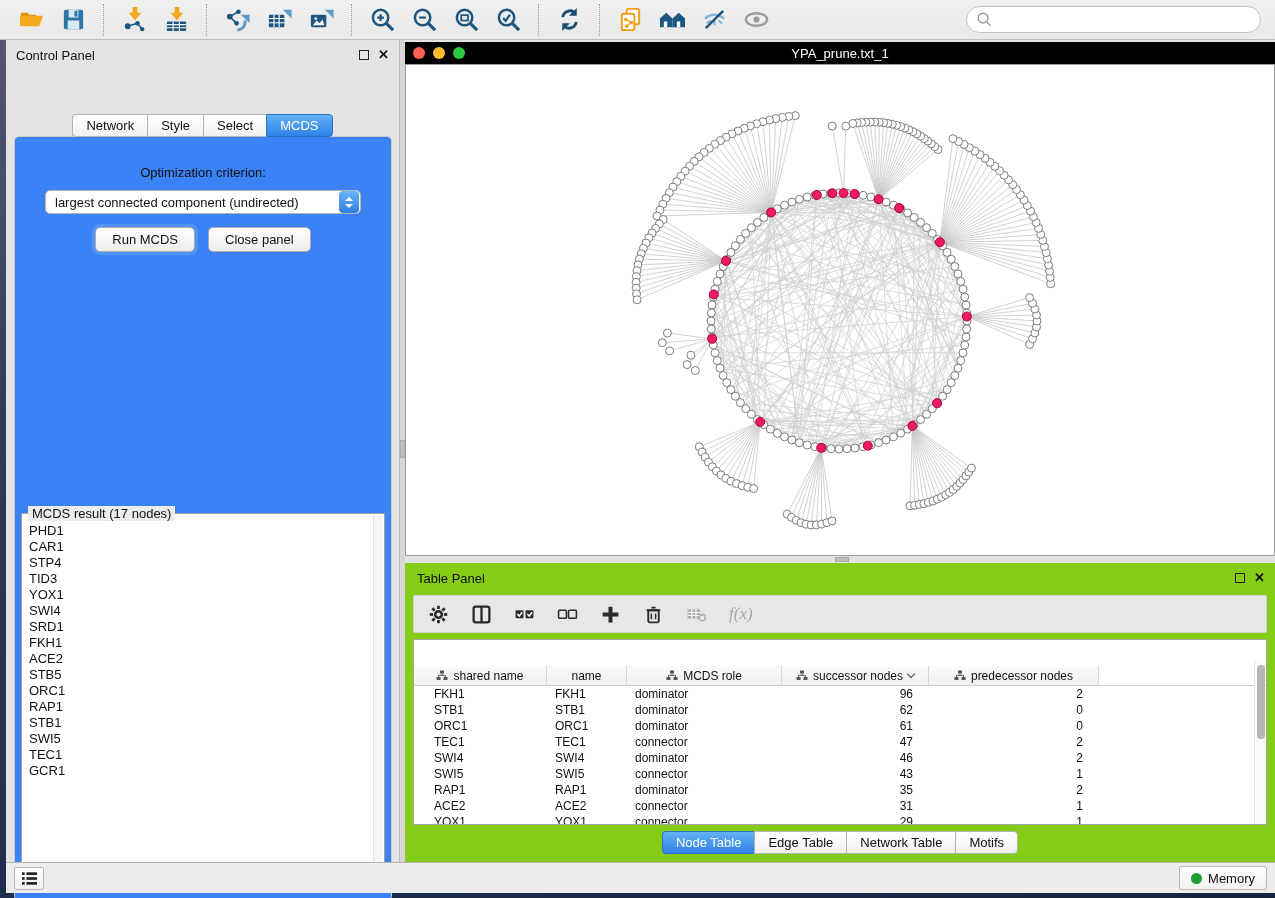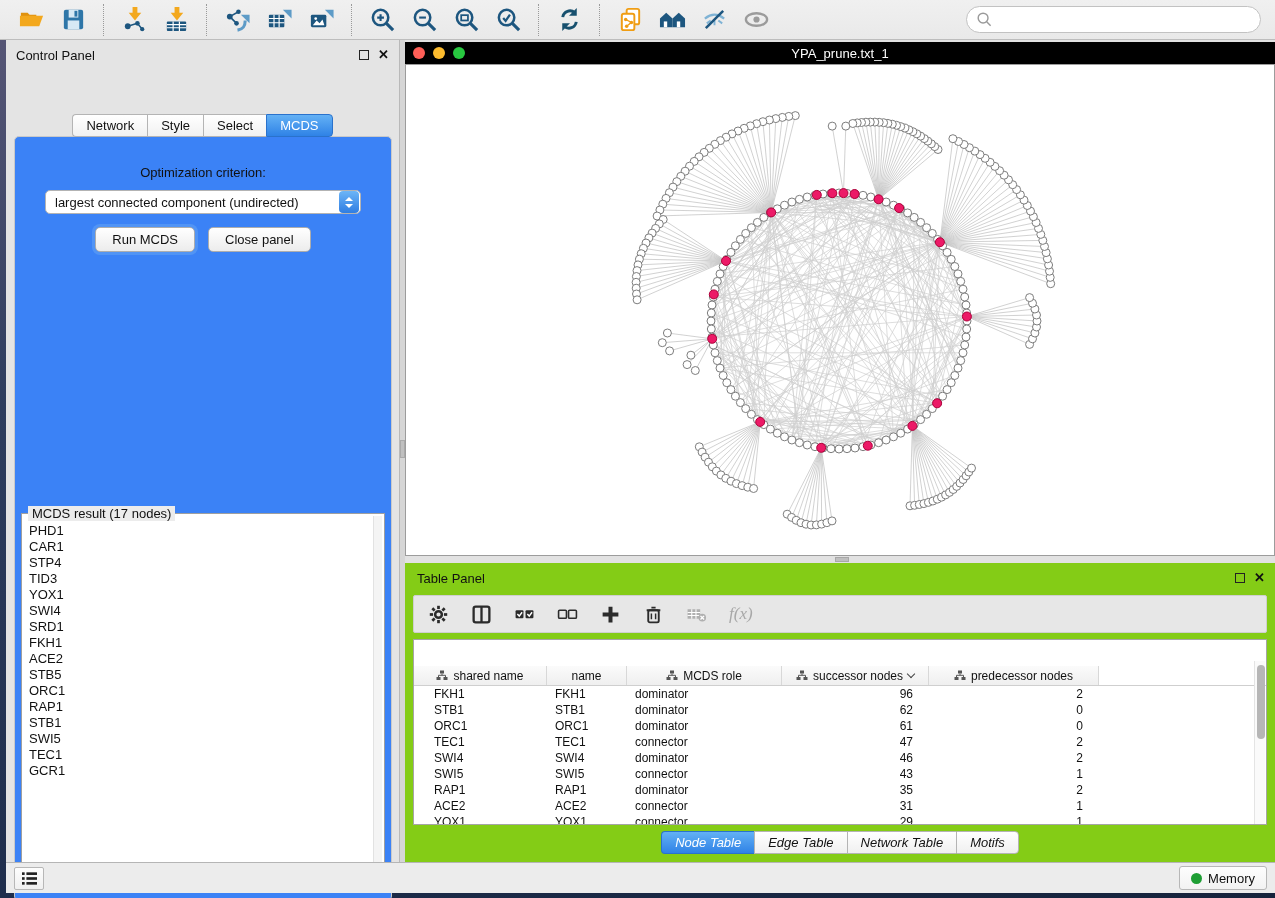--- a/index.html
+++ b/index.html
@@ -92,21 +92,21 @@
   .gh-filler { flex:1; background:#fff; border-right:none; }
   .sort-caret { width:6px; height:6px; border-right:1.5px solid #444; border-bottom:1.5px solid #444;
     transform:rotate(45deg); margin-top:-3px; }
   .grid-row { display:flex; height:16px; font-size:12px; color:#111; }
   .g-cell { padding:0 8px; white-space:nowrap; overflow:hidden; line-height:16px; }
   .g-cell.first { padding-left:20px; }
   .g-cell.num { text-align:right; padding-right:16px; }
   .grid-vscroll { position:absolute; right:1px; top:21px; width:11px; height:164px; background:#fafafa; border-left:1px solid #e4e4e4; }
   .grid-thumb { position:absolute; left:1.5px; top:4px; width:8px; height:74px; background:#b6b6b6; border-radius:4px; }
 
-  .tp-tabs { position:absolute; left:0; top:268px; width:870px; display:flex; justify-content:center;font-style:italic; }
+  .tp-tabs { position:absolute; left:0; top:268px; width:870px; display:flex; justify-content:center; }
   .tp-tab { font-size:13px; padding:3px 13px; background:linear-gradient(#ffffff,#f0f0f0);
     border:1px solid #b4b4b4; border-right:none; color:#111; }
   .tp-tab:first-child { border-radius:4px 0 0 4px; }
   .tp-tab:last-child { border-radius:0 4px 4px 0; border-right:1px solid #b4b4b4; }
   .tp-tab.active { background:linear-gradient(#63b1f5,#2f82e6); color:#fff; border-color:#2a72cc; }
 
   
   .status-bar { position:absolute; left:6px; top:862px; width:1269px; height:31px;
     background:#ececec; border-top:1px solid #b5b5b5; display:flex; align-items:center; padding:0 8px; }
   .list-btn { width:30px; height:23px; background:linear-gradient(#fdfdfd,#f0f0f0);

